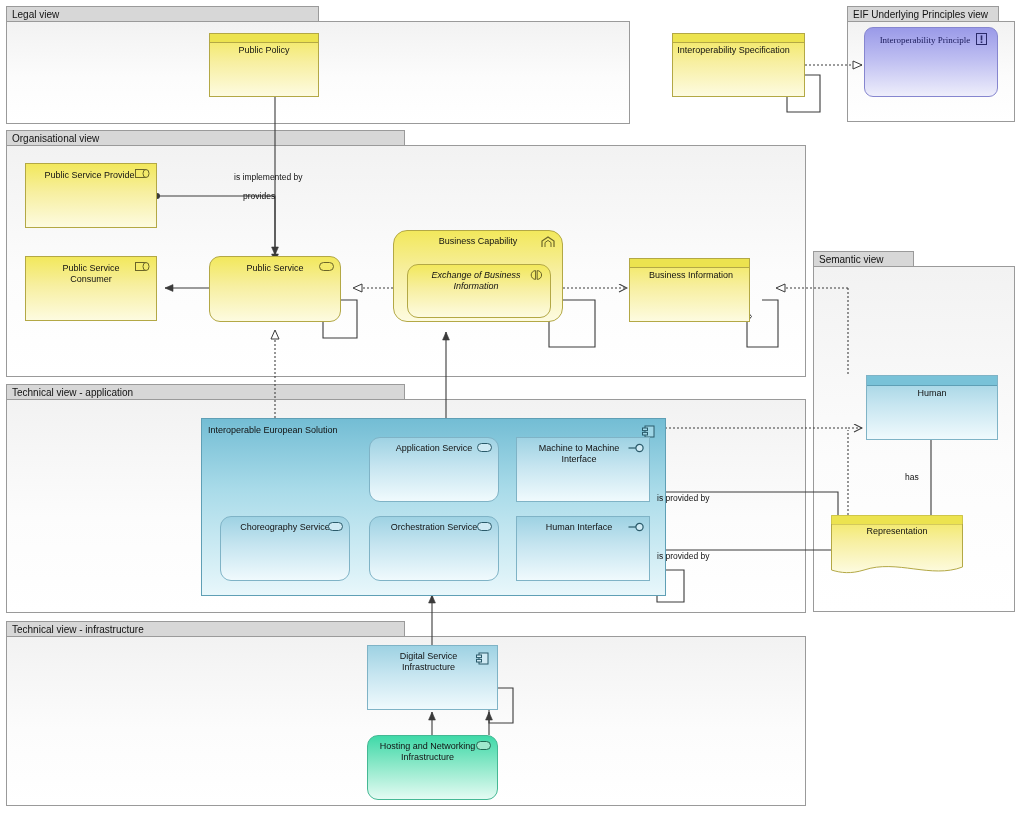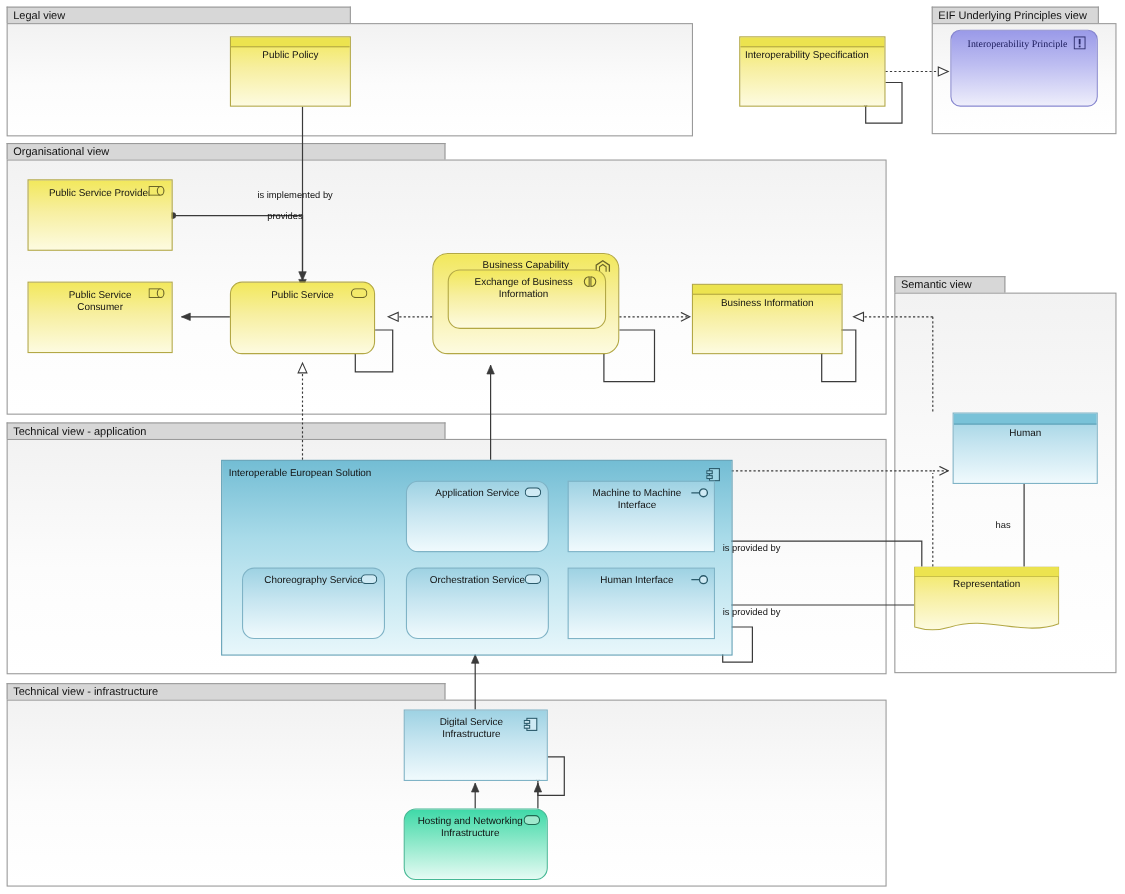--- a/index.html
+++ b/index.html
@@ -220,32 +220,32 @@
 
   <div class="node biz roundbig" style="left:393px;top:230px;width:170px;height:92px;">
     <span class="lbl" style="padding-top:5px;">Business Capability</span>
     <span class="icon">
       <svg width="14" height="12" viewBox="0 0 14 12">
         <path d="M1,11 L1,5 L7,1 L13,5 L13,11" fill="none" stroke="#6a6428" stroke-width="1.2"></path>
         <path d="M4,11 L4,6.6 L7,4.4 L10,6.6 L10,11" fill="none" stroke="#6a6428" stroke-width="1"></path>
       </svg>
     </span>
 
-    <div class="node biz round" style="left:13px;top:14px;width:144px;height:54px;">
+    <div class="node biz round" style="left:13px;top:33px;width:144px;height:54px;font-style:italic;">
       <span class="lbl" style="padding-top:5px;padding-left:14px;padding-right:20px;">Exchange of Business Information</span>
       <span class="icon">
         <svg width="15" height="10" viewBox="0 0 15 10">
           <path d="M6.6,0.6 A4.4,4.4 0 0 0 6.6,9.4 Z" fill="#f3ea6a" stroke="#6a6428" stroke-width="1"></path>
           <path d="M8.2,0.6 A4.4,4.4 0 0 1 8.2,9.4 Z" fill="#f3ea6a" stroke="#6a6428" stroke-width="1"></path>
         </svg>
       </span>
     </div>
   </div>
 
-  <div class="node biz" style="left:629px;top:258px;width:137px;height:64px;">
+  <div class="node biz" style="left:629px;top:258px;width:121px;height:64px;text-align:right;">
     <span class="objbar"></span>
     <span class="lbl" style="padding-top:11px;">Business Information</span>
   </div>
 
   <div class="node appsolid" style="left:201px;top:418px;width:465px;height:178px;text-align:left;">
     <span class="lbl" style="text-align:left;padding-left:6px;padding-top:6px;">Interoperable European Solution</span>
     <span class="icon" style="top:6px;right:8px;">
       <svg width="13" height="13" viewBox="0 0 13 13">
         <rect x="3" y="1" width="9" height="11" fill="#9fd6e6" stroke="#2a5a6a" stroke-width="1"></rect>
         <rect x="0.5" y="3" width="5" height="2.6" fill="#9fd6e6" stroke="#2a5a6a" stroke-width="1"></rect>

